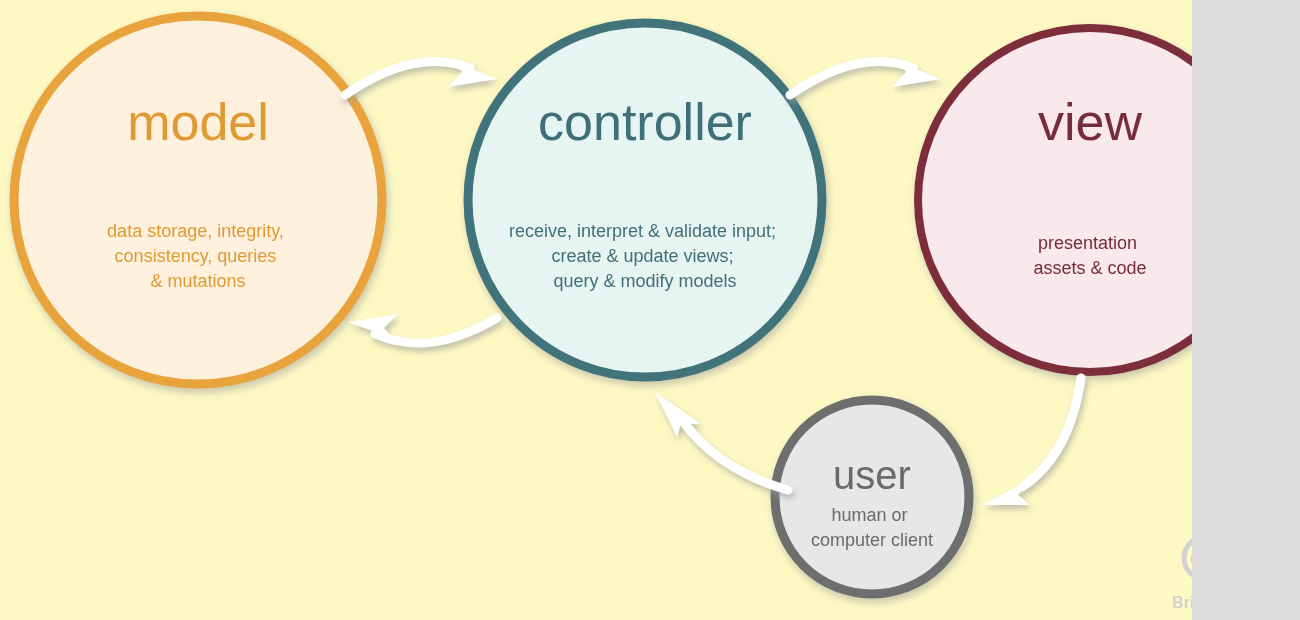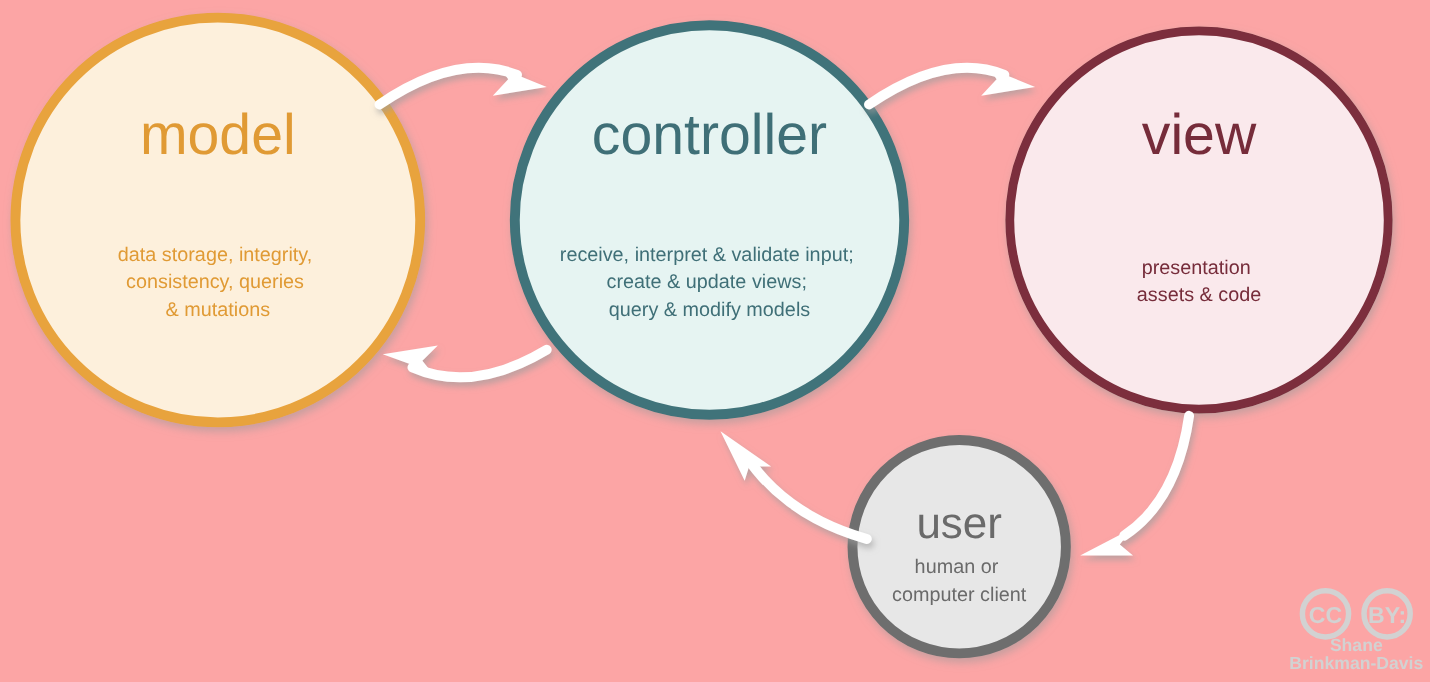--- a/index.html
+++ b/index.html
@@ -6,23 +6,23 @@
   html, body {
     margin: 0;
     padding: 0;
     background: #dcdcdc;
   }
   body {
     font-family: "Liberation Sans", sans-serif;
   }
   #stage {
     position: relative;
-    width: 1300px;
+    width: 1192px;
     height: 620px;
-    background: #fca5a5;
+    background: #fef9c3;
     overflow: hidden;
   }
   svg.layer {
     position: absolute;
     left: 0;
     top: 0;
     width: 1300px;
     height: 620px;
   }
   #arrow-layer { z-index: 5; pointer-events: none; }

